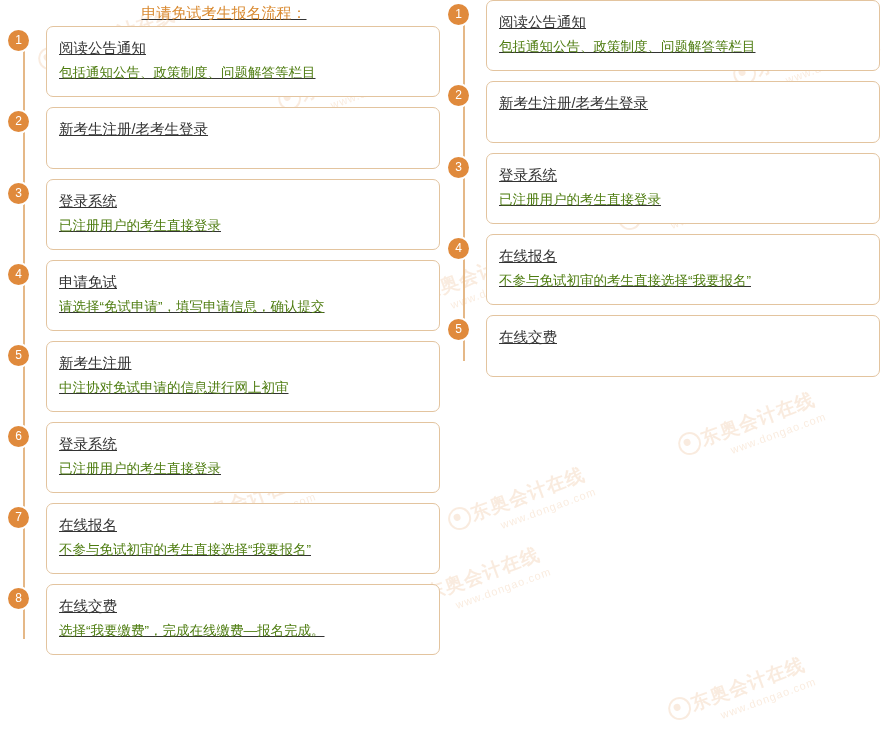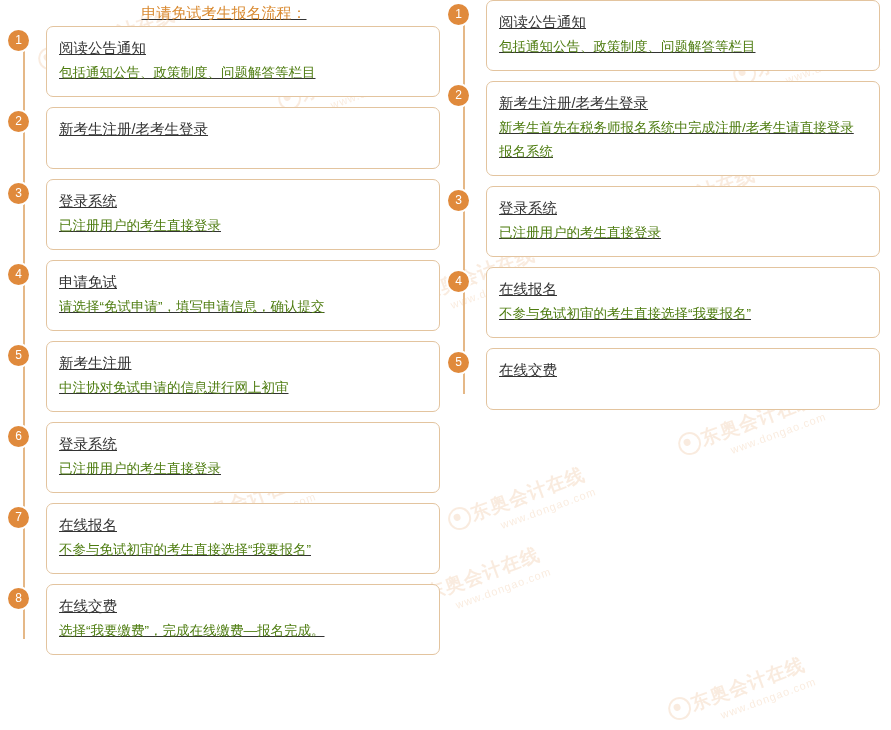--- a/index.html
+++ b/index.html
@@ -287,21 +287,20 @@
         <div class="card">
           <div class="card-title">阅读公告通知</div>
           <div class="card-desc">包括通知公告、政策制度、问题解答等栏目</div>
         </div>
       </div>
 
       <div class="step">
         <div class="badge">2</div>
         <div class="card">
           <div class="card-title">新考生注册/老考生登录</div>
-          <div class="card-desc">新考生首先在税务师报名系统中完成注册/老考生请直接登录报名系统</div>
         </div>
       </div>
 
       <div class="step">
         <div class="badge">3</div>
         <div class="card">
           <div class="card-title">登录系统</div>
           <div class="card-desc">已注册用户的考生直接登录</div>
         </div>
       </div>

